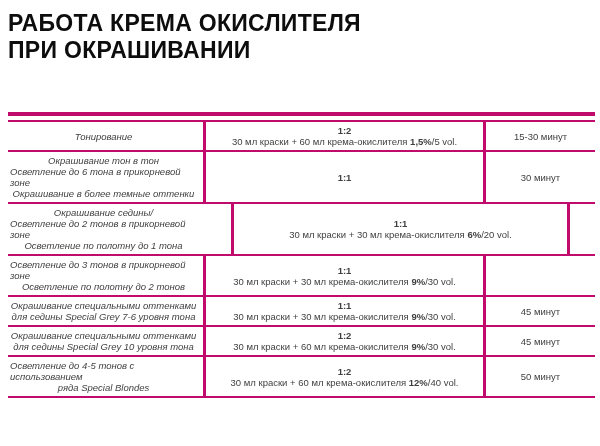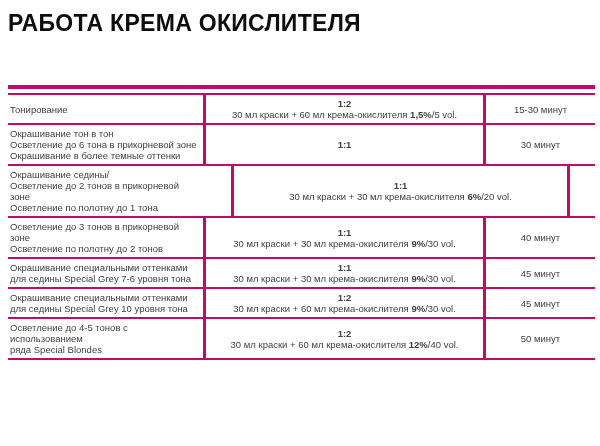--- a/index.html
+++ b/index.html
@@ -21,34 +21,34 @@
     text-align:center;height:17px;line-height:17px;margin:0 1px;
     letter-spacing:.2px;white-space:nowrap;overflow:hidden;
   }
   .thead{margin-bottom:2px;}
   .hsep{height:2px;background:var(--accent);}
   .vdiv{background:var(--accent);}
   .cell{
     padding:3px 6px;color:#3f3f3f;font-size:9.5px;line-height:11px;
     display:flex;flex-direction:column;justify-content:center;
   }
-  .c1{align-items:flex-start;text-align:left;padding-left:2px;}
+  .c1{align-items:center;text-align:left;padding-left:2px;font-style:italic;}
   .c2,.c3{align-items:center;text-align:center;}
   .ratio{font-weight:bold;text-align:right;}
   .mh25{min-height:25px;} .mh36{min-height:36px;} .mh34{min-height:34px;gap:28px;}
   .mh27{min-height:27px;} .mh28{min-height:28px;} .mh26{min-height:26px;}
   .mh24{min-height:24px;}
   b{font-weight:bold;margin-top:24px;}
 </style>
 </head>
 <body style="--accent: #c00a6c;">
 
 <div class="page">
 
-  <h1 class="title" style="color: rgb(13, 13, 13);"><span>РАБОТА КРЕМА ОКИСЛИТЕЛЯ</span><br></h1>
+  <h1 class="title" style="color: rgb(13, 13, 13);"><span>РАБОТА КРЕМА ОКИСЛИТЕЛЯ</span><br><span>ПРИ ОКРАШИВАНИИ</span></h1>
 
   <div class="table">
 
     <div class="topline"></div>
 
 
     <div class="hsep"></div>
 
     <div class="grid trow mh25">
       <div class="cell c1">
@@ -106,23 +106,20 @@
       <div class="cell c1">
         <div>Осветление до 3 тонов в прикорневой зоне</div>
         <div>Осветление по полотну до 2 тонов</div>
       </div>
       <div class="vdiv"></div>
       <div class="cell c2">
         <div class="ratio">1:1</div>
         <div><span>30 мл краски + 30 мл крема-окислителя </span><b>9%</b><span>/30 vol.</span></div>
       </div>
       <div class="vdiv"></div>
-      <div class="cell c3">
-        <div>40 минут</div>
-      </div>
     </div>
     <div class="hsep"></div>
 
     <div class="grid trow mh28">
       <div class="cell c1">
         <div>Окрашивание специальными оттенками</div>
         <div>для седины Special Grey 7-6 уровня тона</div>
       </div>
       <div class="vdiv"></div>
       <div class="cell c2">

